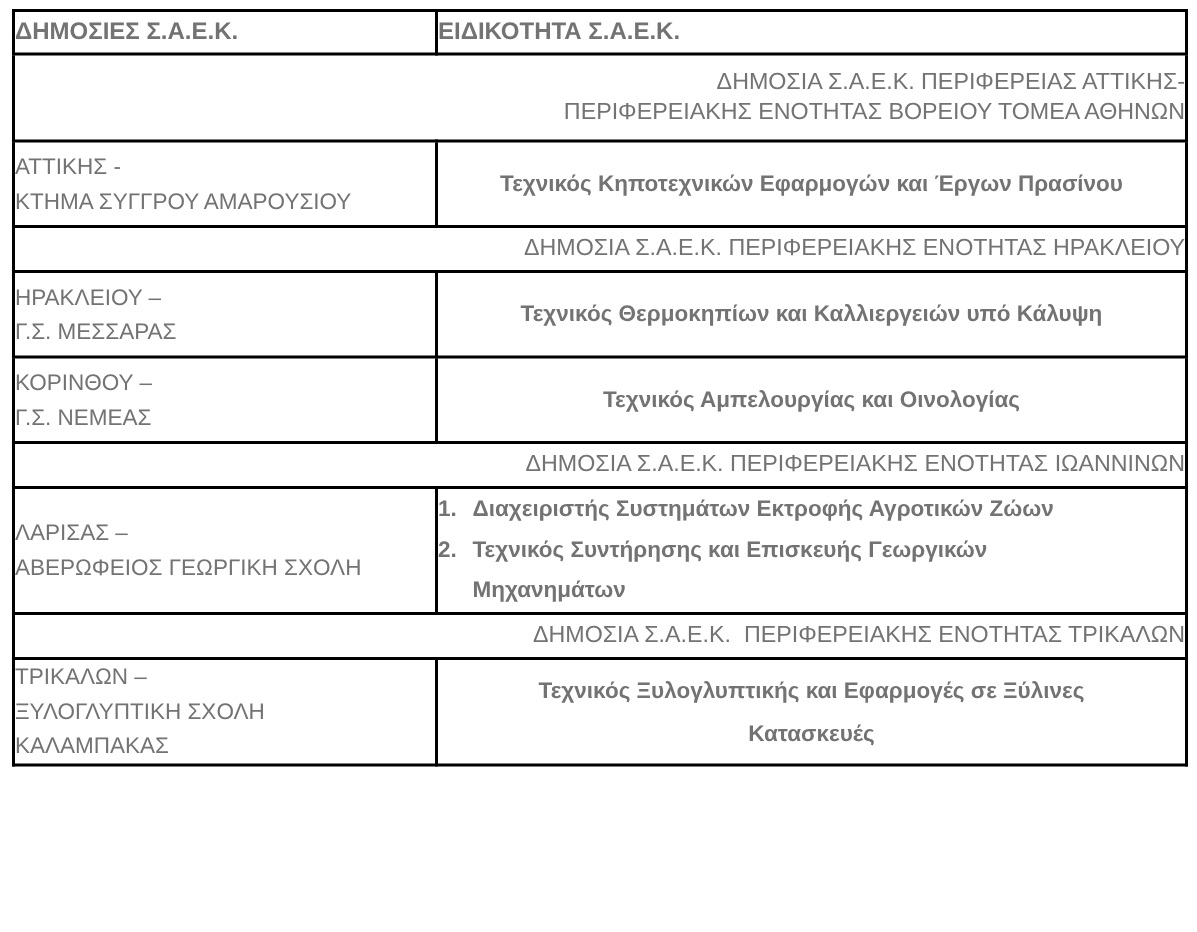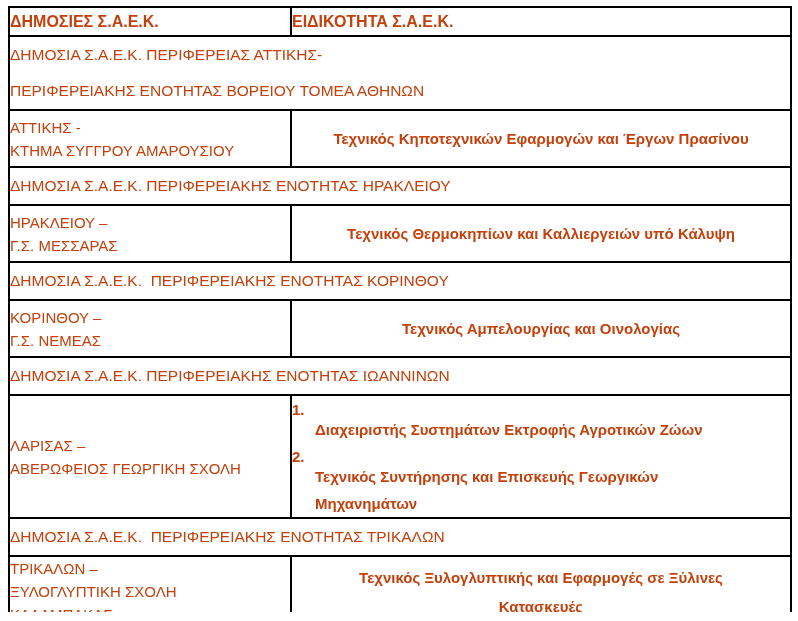--- a/index.html
+++ b/index.html
@@ -2,21 +2,21 @@
 <html><head>
 <meta charset="utf-8">
 <style>
   html, body { margin: 0; padding: 0; background: #ffffff; }
   .page {
     position: relative;
     width: 798px;
     height: 612px;
     background: #ffffff;
     font-family: "Liberation Sans", "DejaVu Sans", sans-serif;
-    color: #c2410c;
+    color: #737373;
   }
   table.saek {
     position: absolute;
     left: 8px;
     top: 6px;
     width: 782px;
     border-collapse: collapse;
     table-layout: fixed;
     border: 2px solid #000000;
   }
@@ -38,24 +38,24 @@
     height: 27px;
     font-weight: bold;
     font-size: 16px;
     text-align: left;
     vertical-align: middle;
   }
   
   td.section {
     font-weight: normal;
     font-size: 15.5px;
-    text-align: left;
+    text-align: right;
     vertical-align: middle;
     white-space: pre-wrap;
-    line-height: 36px;
+    line-height: 20px;
   }
   td.section.tall { height: 56px; }
   td.section.short { height: 28px; }
   
   td.school {
     font-weight: normal;
     font-size: 15px;
     text-align: left;
     vertical-align: middle;
     padding-left: 10px;
@@ -80,21 +80,21 @@
   td.spec-list {
     font-weight: bold;
     font-size: 15px;
     text-align: left;
     vertical-align: top;
     padding: 6px 8px 0 12px;
     line-height: 27px;
   }
   .li { display: flex; }
   .li .num { flex: none; width: 23px; }
-  .li .li-text { white-space: pre-wrap; margin-top: 20px; }
+  .li .li-text { white-space: pre-wrap; }
 </style>
 </head>
 <body>
 
 <div class="page">
   <table class="saek">
     <colgroup>
       <col style="width:282px">
       <col style="width:500px">
     </colgroup>
@@ -117,23 +117,20 @@
 
       <tr>
         <td class="section short" colspan="2">ΔΗΜΟΣΙΑ Σ.Α.Ε.Κ. ΠΕΡΙΦΕΡΕΙΑΚΗΣ ΕΝΟΤΗΤΑΣ ΗΡΑΚΛΕΙΟΥ</td>
       </tr>
       <tr class="data-std">
         <td class="school">ΗΡΑΚΛΕΙΟΥ –
 Γ.Σ. ΜΕΣΣΑΡΑΣ</td>
         <td class="spec">Τεχνικός Θερμοκηπίων και Καλλιεργειών υπό Κάλυψη</td>
       </tr>
 
-      <tr>
-        <td class="section short" colspan="2">ΔΗΜΟΣΙΑ Σ.Α.Ε.Κ.  ΠΕΡΙΦΕΡΕΙΑΚΗΣ ΕΝΟΤΗΤΑΣ ΚΟΡΙΝΘΟΥ</td>
-      </tr>
       <tr class="data-std">
         <td class="school">ΚΟΡΙΝΘΟΥ –
 Γ.Σ. ΝΕΜΕΑΣ</td>
         <td class="spec">Τεχνικός Αμπελουργίας και Οινολογίας</td>
       </tr>
 
       <tr>
         <td class="section short" colspan="2">ΔΗΜΟΣΙΑ Σ.Α.Ε.Κ. ΠΕΡΙΦΕΡΕΙΑΚΗΣ ΕΝΟΤΗΤΑΣ ΙΩΑΝΝΙΝΩΝ</td>
       </tr>
 

